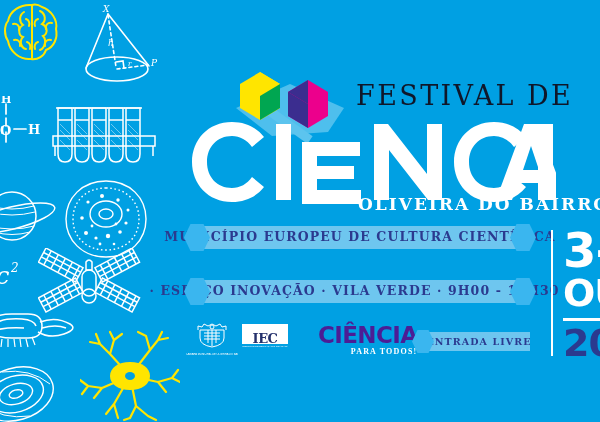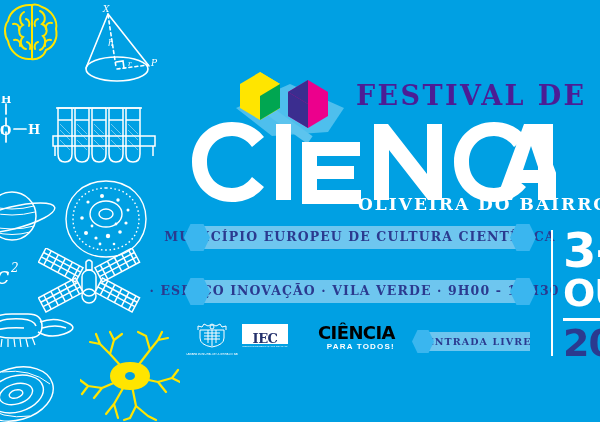--- a/index.html
+++ b/index.html
@@ -36,23 +36,23 @@
     position: absolute;
     left: 44px;
     top: 6px;
     width: 116px;
     height: 78px;
   }
   #festival-de {
     position: absolute;
     left: 168px;
     top: 22px;
-    color: #4c1d95;
+    color: #0f172a;
     font-family: "DejaVu Serif", serif;
-    font-weight: bold;
+    font-weight: normal;
     font-size: 27px;
     letter-spacing: 2.4px;
     white-space: nowrap;
     line-height: 1;
   }
   #ciencia-word {
     position: absolute;
     left: 0px;
     top: 56px;
     width: 368px;
@@ -160,30 +160,30 @@
     width: 52px;
     text-align: center;
     color: #ffffff;
     font-size: 2.6px;
     line-height: 1.4;
     margin-top: 1px;
     white-space: nowrap;
     overflow: hidden;
   }
   #cpt-main {
-    color: #000000;
+    color: #4c1d95;
     font-family: "DejaVu Sans", sans-serif;
     font-weight: bold;
-    font-size: 18px;
+    font-size: 23px;
     letter-spacing: -0.6px;
     line-height: 1;
   }
   #cpt-sub {
     color: #ffffff;
-    font-family: Liberation Sans, sans-serif;
+    font-family: Liberation Serif, serif;
     font-weight: bold;
     font-size: 8px;
     letter-spacing: 1.2px;
     line-height: 1;
     text-align: right;
     margin-top: 1px;
   }
 
   
   #entrada-badge {

